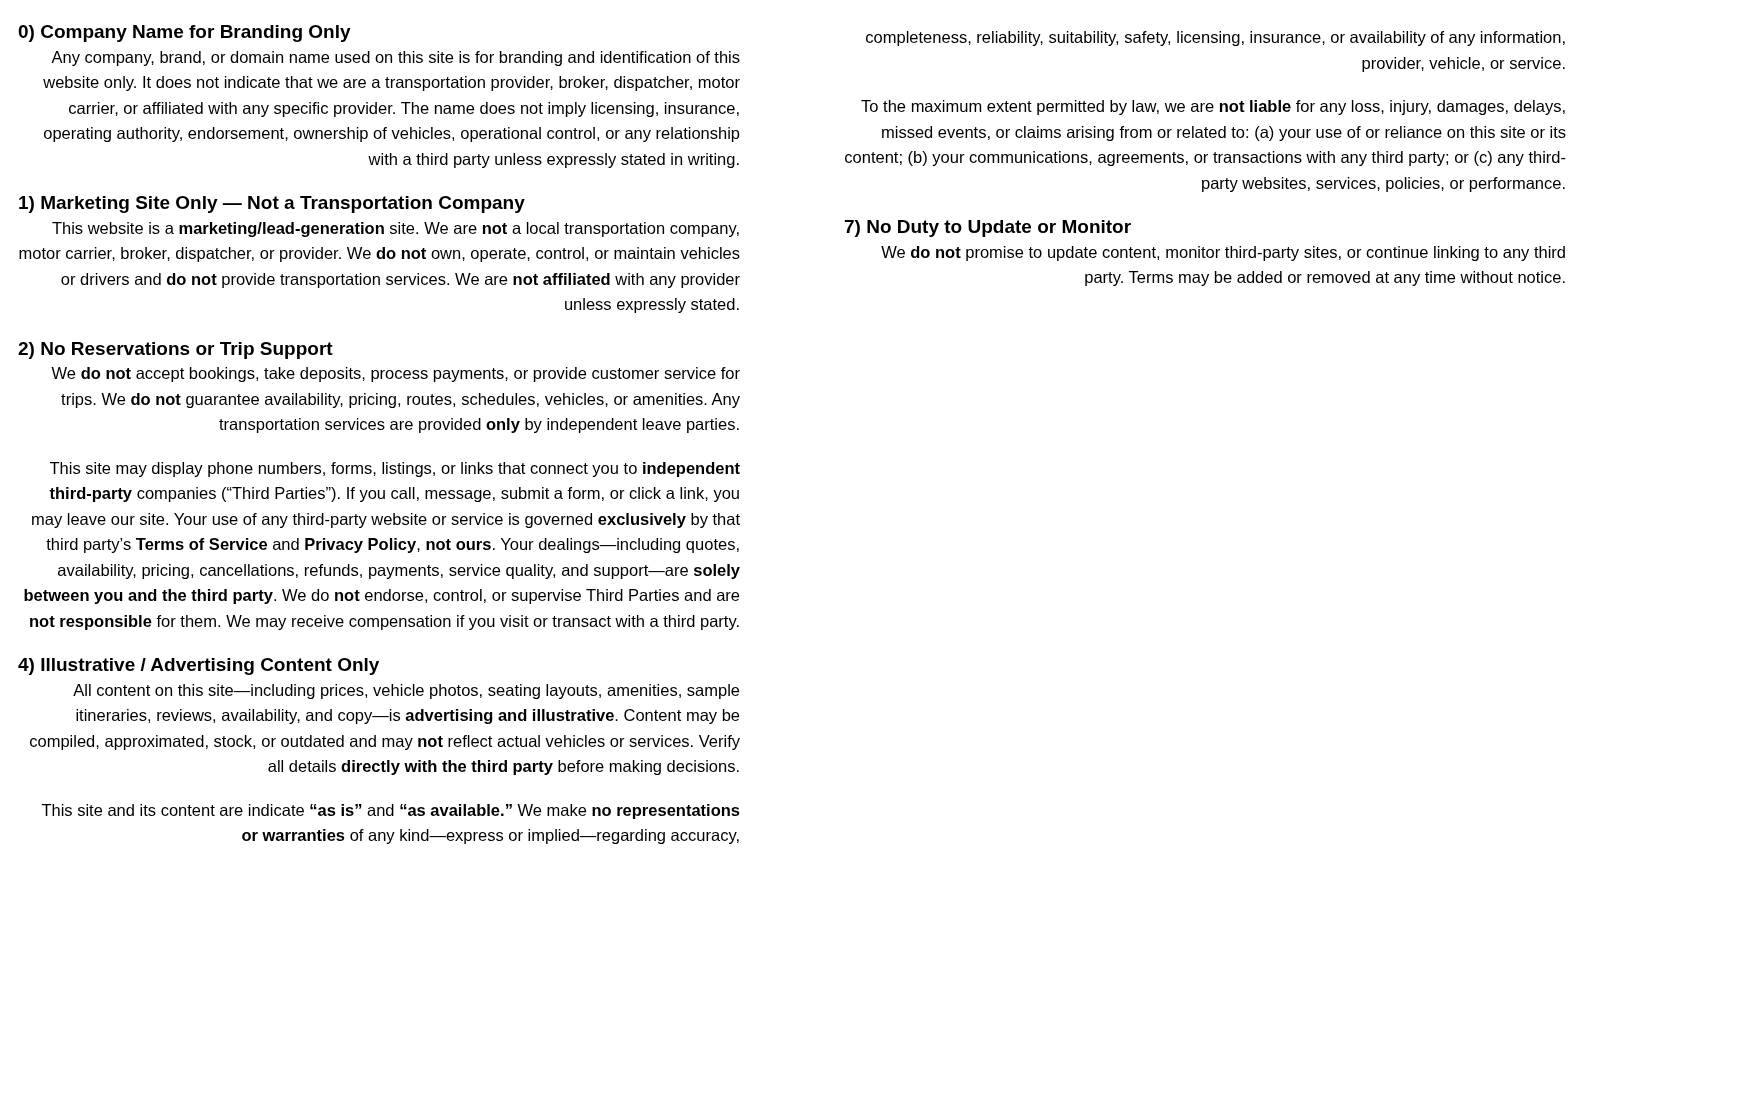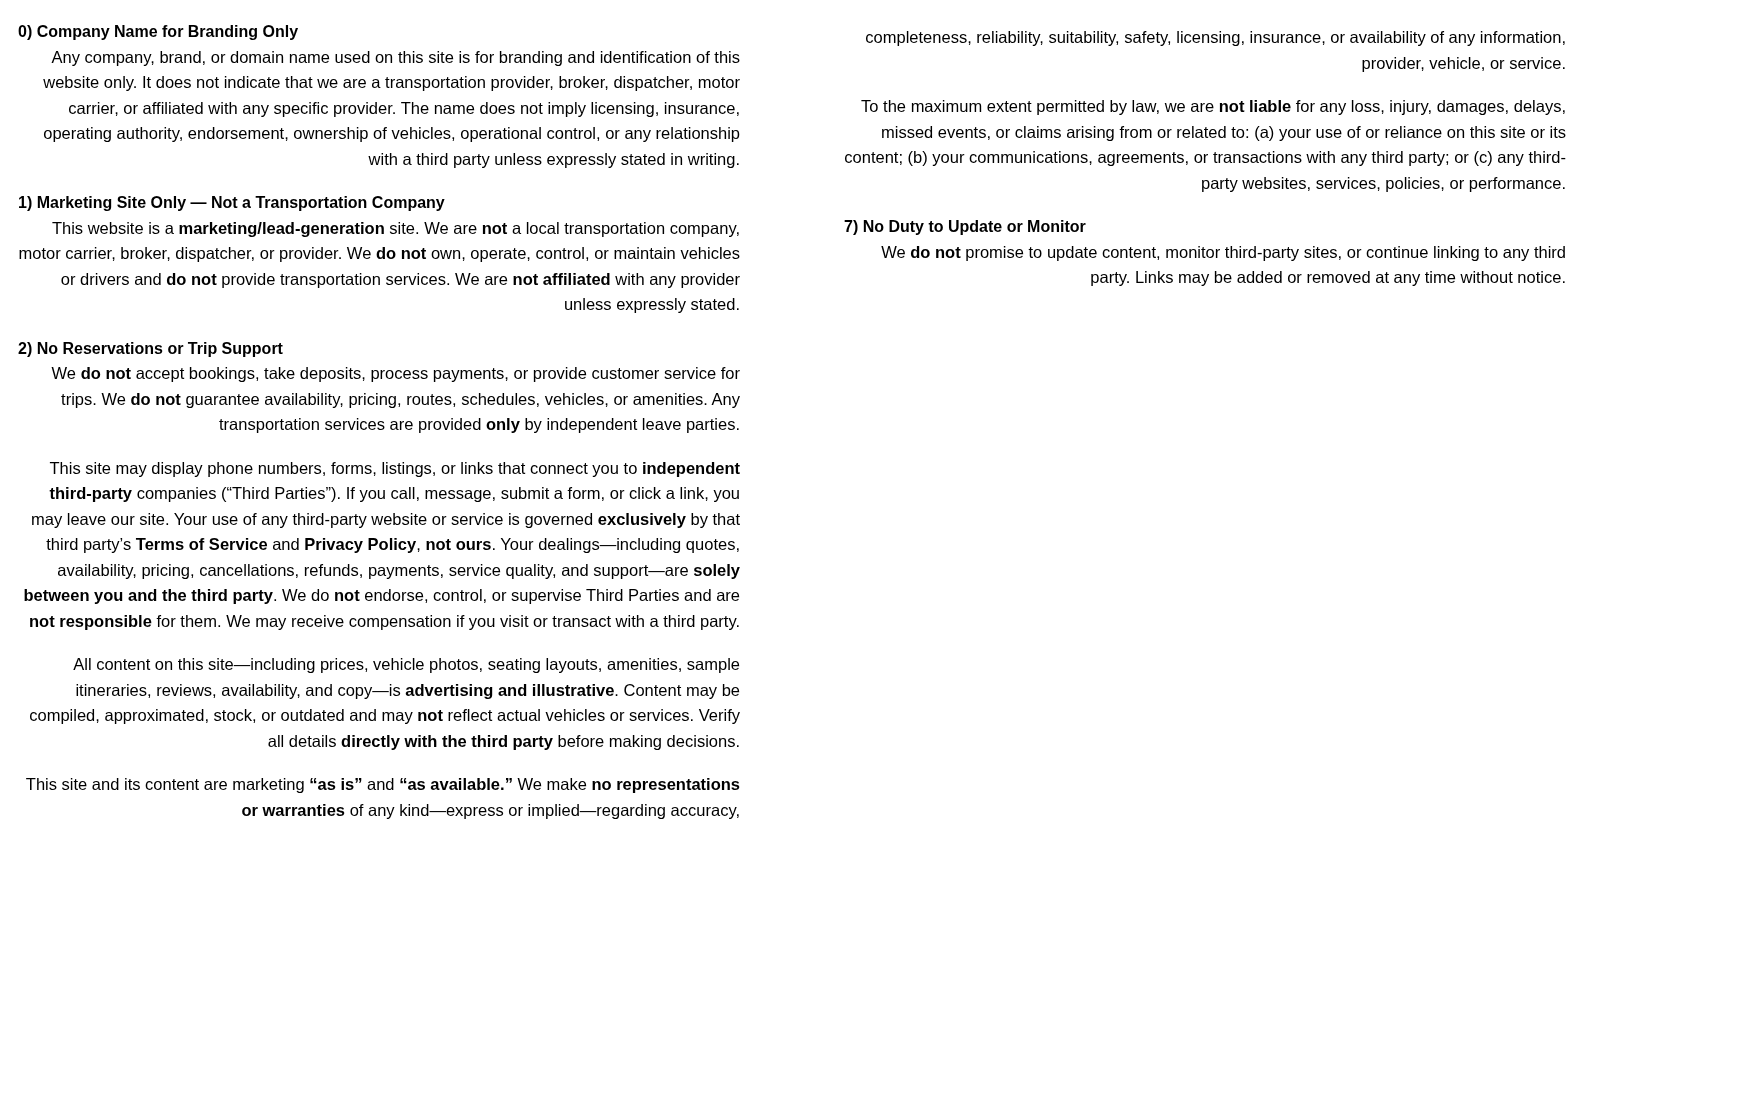--- a/index.html
+++ b/index.html
@@ -32,21 +32,21 @@
     width: 722px;
     flex: 0 0 722px;
   }
   .col-right {
     margin-top: 6px;
   }
   section.disclaimer-section {
     margin: 0 0 18px 0;
   }
   h2.section-heading {
-    font-size: 16px;
+    font-size: 19px;
     line-height: 25.5px;
     font-weight: 700;
     margin: 0;
     padding: 0;
   }
   p.section-body {
     margin: 0;
     padding: 0;
     white-space: pre-wrap; 
     text-align: right;
@@ -69,31 +69,32 @@
         <p class="section-body"><span> This website is a </span><strong>marketing/lead-generation</strong><span> site. We are </span><strong>not</strong><span> a local transportation company, motor carrier, broker, dispatcher, or provider. We </span><strong>do not</strong><span> own, operate, control, or maintain vehicles or drivers and </span><strong>do not</strong><span> provide transportation services. We are </span><strong>not affiliated</strong><span> with any provider unless expressly stated.</span></p>
       </section>
       <section class="disclaimer-section">
         <h2 class="section-heading">2) No Reservations or Trip Support</h2>
         <p class="section-body"><span> We </span><strong>do not</strong><span> accept bookings, take deposits, process payments, or provide customer service for trips. We </span><strong>do not</strong><span> guarantee availability, pricing, routes, schedules, vehicles, or amenities. Any transportation services are provided </span><strong>only</strong><span> by independent leave parties.</span></p>
       </section>
       <section class="disclaimer-section">
         <p class="section-body"><span> This site may display phone numbers, forms, listings, or links that connect you to </span><strong>independent third-party</strong><span> companies (“Third Parties”). If you call, message, submit a form, or click a link, you may leave our site. Your use of any third-party website or service is governed </span><strong>exclusively</strong><span> by that third party’s </span><strong>Terms of Service</strong><span> and </span><strong>Privacy Policy</strong><span>, </span><strong>not ours</strong><span>. Your dealings—including quotes, availability, pricing, cancellations, refunds, payments, service quality, and support—are </span><strong>solely between you and the third party</strong><span>. We do </span><strong>not</strong><span> endorse, control, or supervise Third Parties and are </span><strong>not responsible</strong><span> for them. We may receive compensation if you visit or transact with a third party.</span></p>
       </section>
       <section class="disclaimer-section">
+        <h2 class="section-heading">4) Illustrative / Advertising Content Only</h2>
         <p class="section-body"><span> All content on this site—including prices, vehicle photos, seating layouts, amenities, sample itineraries, reviews, availability, and copy—is </span><strong>advertising and illustrative</strong><span>. Content may be compiled, approximated, stock, or outdated and may </span><strong>not</strong><span> reflect actual vehicles or services. Verify all details </span><strong>directly with the third party</strong><span> before making decisions.</span></p>
       </section>
       <section class="disclaimer-section">
-        <p class="section-body"><span> This site and its content are marketing </span><strong>“as is”</strong><span> and </span><strong>“as available.”</strong><span> We make </span><strong>no representations or warranties</strong><span> of any kind—express or implied—regarding accuracy,</span></p>
+        <p class="section-body"><span> This site and its content are indicate </span><strong>“as is”</strong><span> and </span><strong>“as available.”</strong><span> We make </span><strong>no representations or warranties</strong><span> of any kind—express or implied—regarding accuracy,</span></p>
       </section>
     </div>
   <div class="col col-right">
       <section class="disclaimer-section">
         <p class="section-body"><span>completeness, reliability, suitability, safety, licensing, insurance, or availability of any information, provider, vehicle, or service.</span></p>
       </section>
       <section class="disclaimer-section">
         <p class="section-body"><span> To the maximum extent permitted by law, we are </span><strong>not liable</strong><span> for any loss, injury, damages, delays, missed events, or claims arising from or related to: (a) your use of or reliance on this site or its content; (b) your communications, agreements, or transactions with any third party; or (c) any third-party websites, services, policies, or performance.</span></p>
       </section>
       <section class="disclaimer-section">
         <h2 class="section-heading">7) No Duty to Update or Monitor</h2>
-        <p class="section-body"><span> We </span><strong>do not</strong><span> promise to update content, monitor third-party sites, or continue linking to any third party. Links may be added or removed at any time without notice.</span></p>
+        <p class="section-body"><span> We </span><strong>do not</strong><span> promise to update content, monitor third-party sites, or continue linking to any third party. Terms may be added or removed at any time without notice.</span></p>
       </section>
     </div>
 </div>
 
 </body></html>

